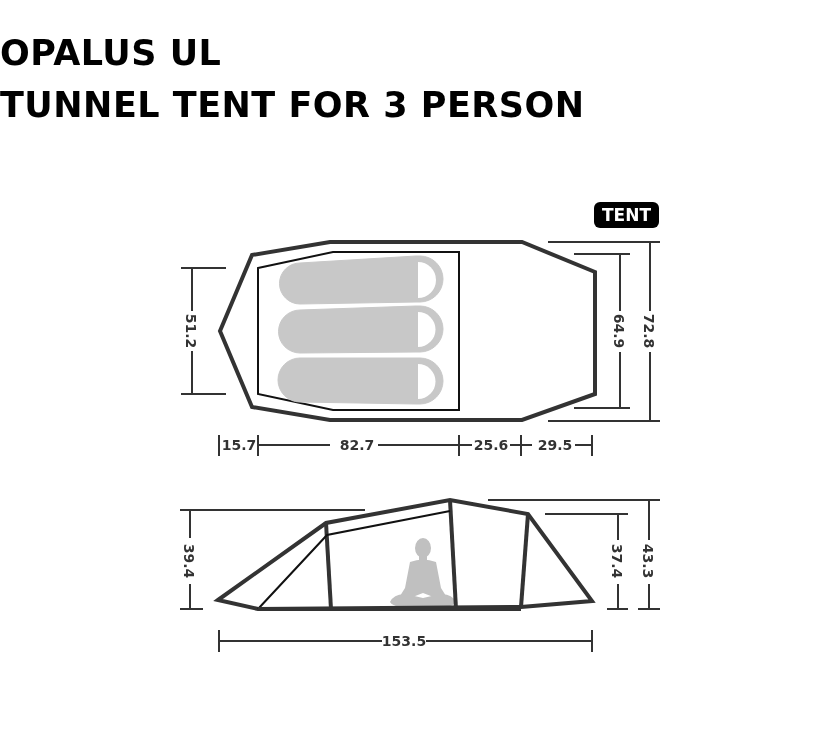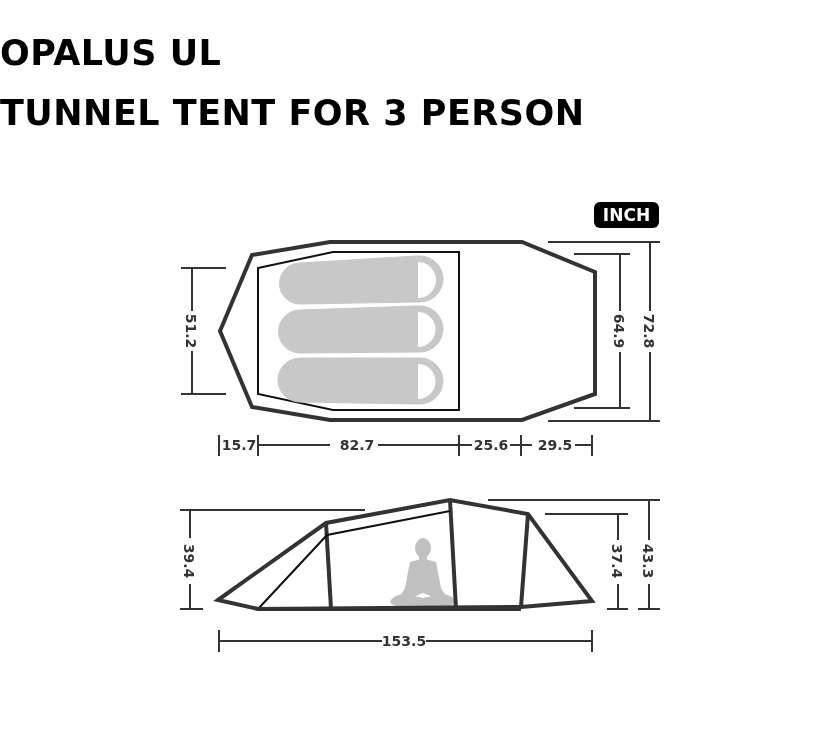--- a/index.html
+++ b/index.html
@@ -1,29 +1,29 @@
 <!DOCTYPE html>
 <html><head>
 <meta charset="utf-8">
 <style>
   html, body { margin: 0; padding: 0; background: #ffffff; }
   body { width: 840px; height: 740px; position: relative; overflow: hidden; font-family: "DejaVu Sans", "Liberation Sans", sans-serif; }
   .title { position: absolute; left: 0; width: 840px; text-align: left; font-weight: bold; color: #000; font-size: 35px; letter-spacing: 0.5px; line-height: 42px; }
   .title.l1 { top: 32px; }
-  .title.l2 { top: 92px; }
+  .title.l2 { top: 84px; }
   .unit-badge { position: absolute; left: 594px; top: 202px; width: 65px; height: 26px; background: #000; border-radius: 6px; color: #fff; font-weight: bold; font-size: 17px; text-align: center; line-height: 26px; }
   svg.drawing { position: absolute; left: 0; top: 0; }
   .dim { font-family: "DejaVu Sans", sans-serif; font-weight: bold; font-size: 14px; fill: #333; }
 </style>
 </head>
 <body>
 
 <div class="title l1">OPALUS UL</div>
 <div class="title l2">TUNNEL TENT FOR 3 PERSON</div>
-<div class="unit-badge">INCH</div>
+<div class="unit-badge">TENT</div>
 
 <svg class="drawing" width="840" height="740" viewBox="0 0 840 740">
 
   <g>
 
     <polygon points="252,255 330,242 522,242 595,272 595,394 522,420 330,420 252,407 220,331" fill="none" stroke="#333" stroke-width="4" stroke-linejoin="miter"></polygon>
 
     <polygon points="258,268 333,252 459,252 459,410 333,410 258,394" fill="none" stroke="#111" stroke-width="2"></polygon>
 
     <g fill="#c8c8c8" stroke="#c8c8c8">

